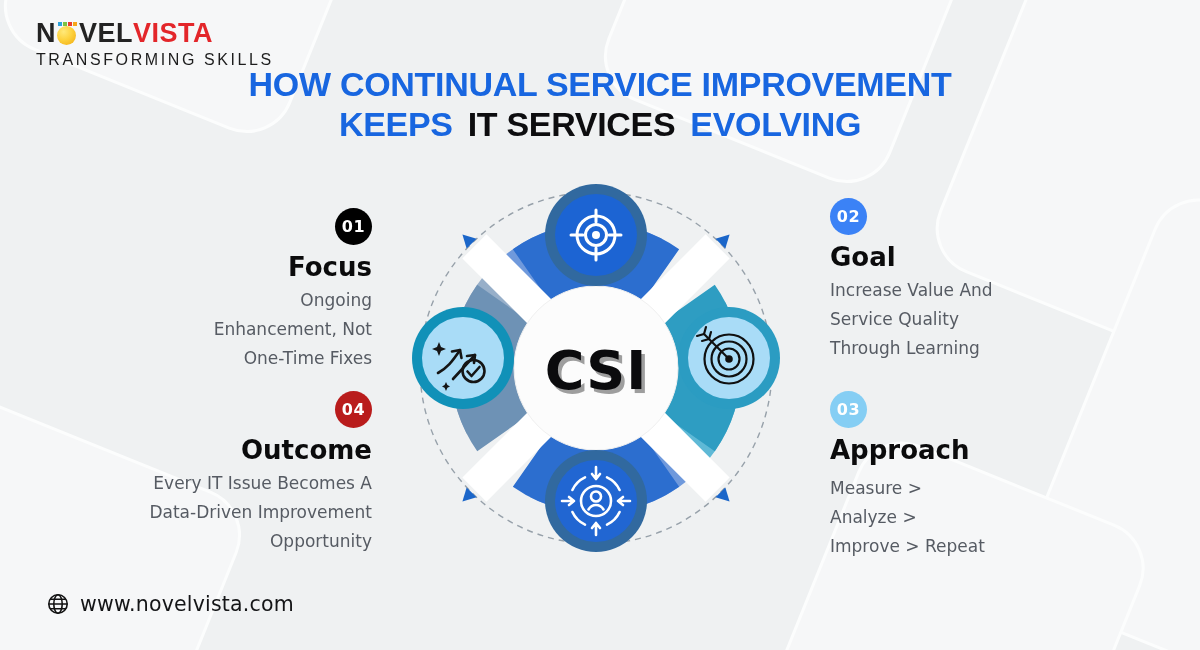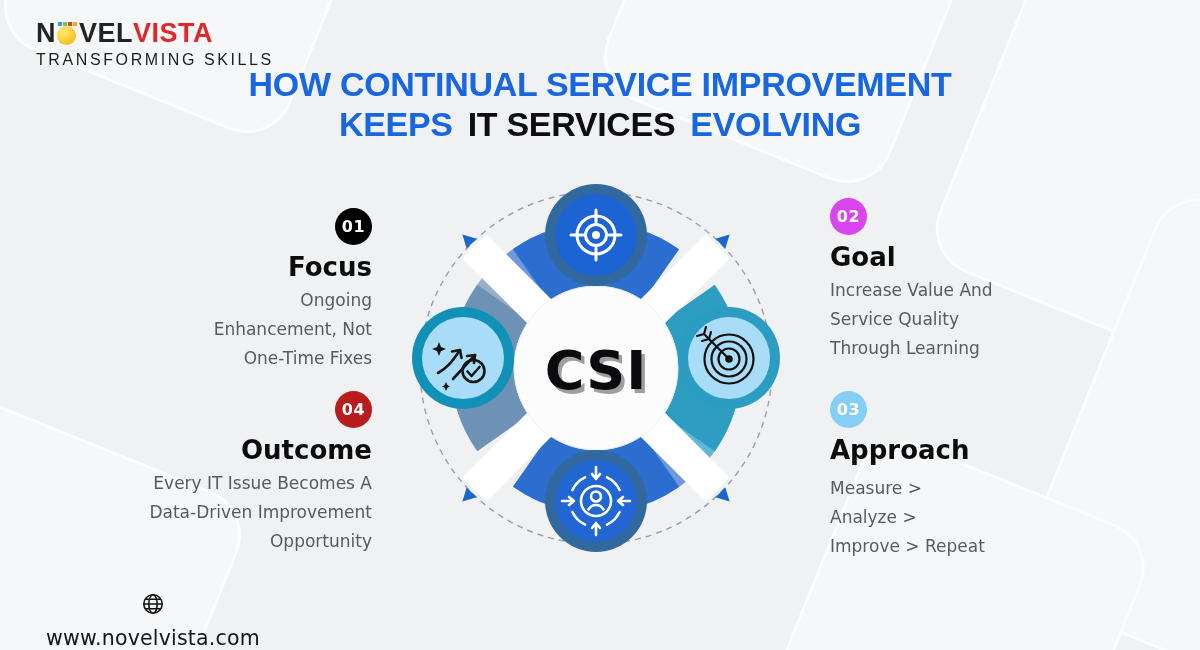--- a/index.html
+++ b/index.html
@@ -70,21 +70,21 @@
   .s4{left:60px;top:391px;width:312px;text-align:right;}
   .s3 h2{margin-bottom:8px;}
 
   
   .diagram{position:absolute;left:386px;top:158px;width:420px;height:420px;}
   .csi-text{
     font-family:"DejaVu Sans",sans-serif;font-weight:bold;font-size:54px;letter-spacing:1px;
   }
 
   
-  .footer{position:absolute;left:46px;top:592px;display:flex;align-items:center;gap:10px;flex-direction:column;}
+  .footer{position:absolute;left:46px;top:592px;display:flex;align-items:center;gap:10px;}
   .footer .site{font-size:20.5px;color:#141517;font-weight:400;letter-spacing:.2px;}
 </style>
 </head>
 <body>
 
 <div class="canvas">
 
   <div class="bg-key k1"></div>
   <div class="bg-key k2"></div>
   <div class="bg-key k3"></div>
@@ -117,21 +117,21 @@
     <span class="badge" style="background: #000000; text-align: center;">01</span>
     <h2>Focus</h2>
     <p>
         <span>Ongoing</span>
         <span>Enhancement, Not</span>
         <span>One-Time Fixes</span>
       </p>
   </div>
 
   <div class="sec s2">
-    <span class="badge" style="background: #d946ef;">02</span>
+    <span class="badge" style="background: #3b82f6;">02</span>
     <h2>Goal</h2>
     <p>
         <span>Increase Value And</span>
         <span>Service Quality</span>
         <span>Through Learning</span>
       </p>
   </div>
 
   <div class="sec s3">
     <span class="badge" style="background: rgb(133, 206, 244);">03</span>

